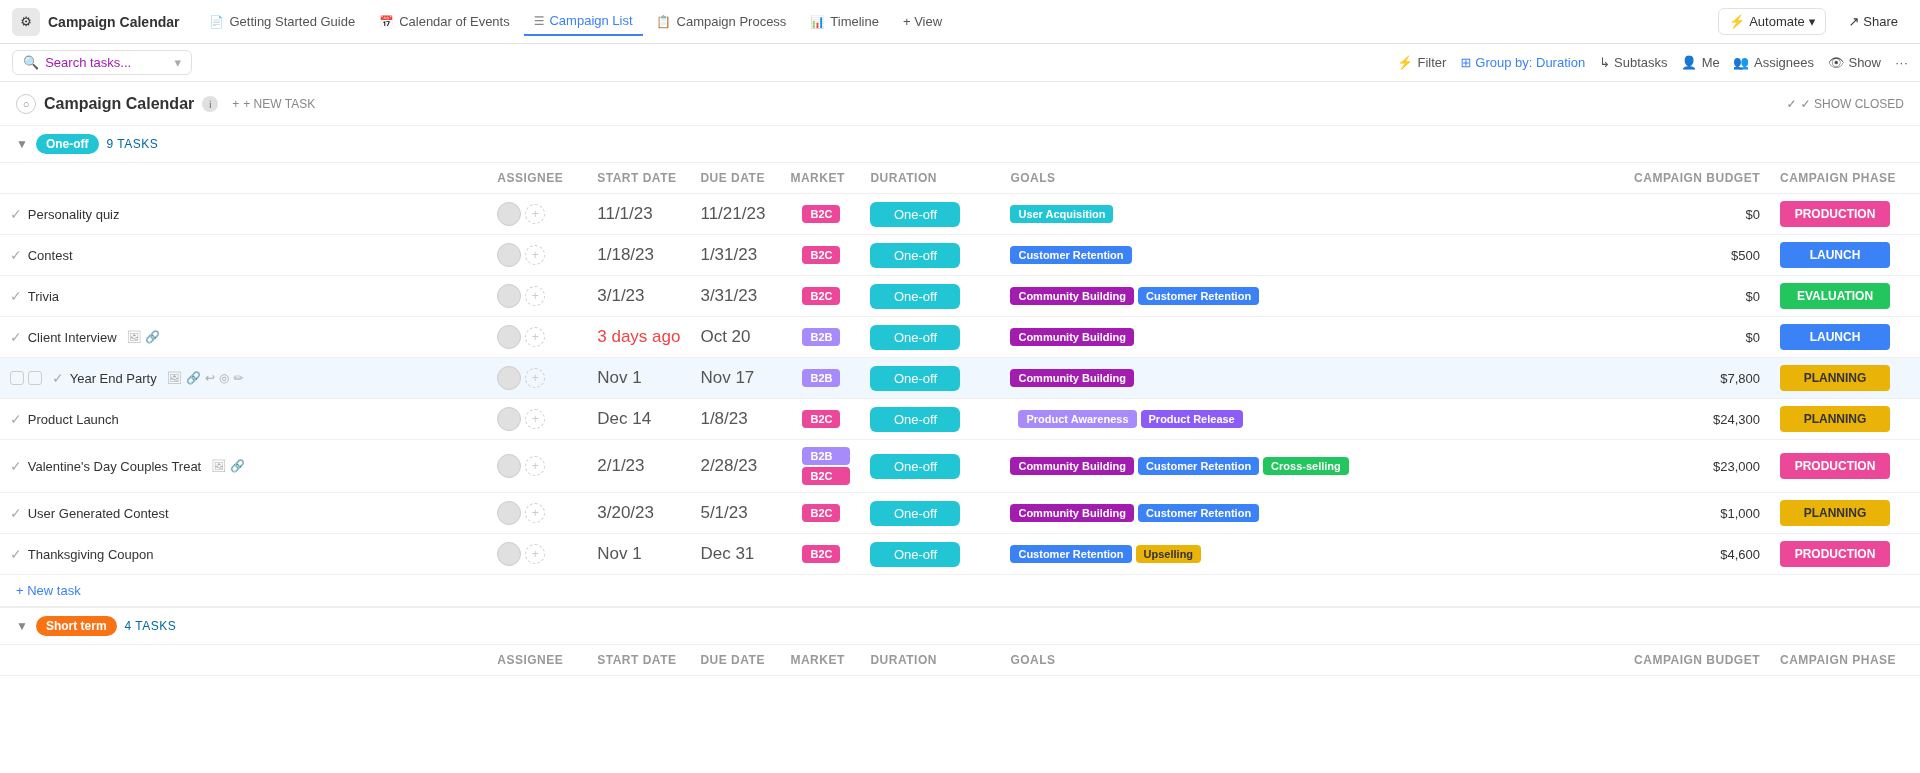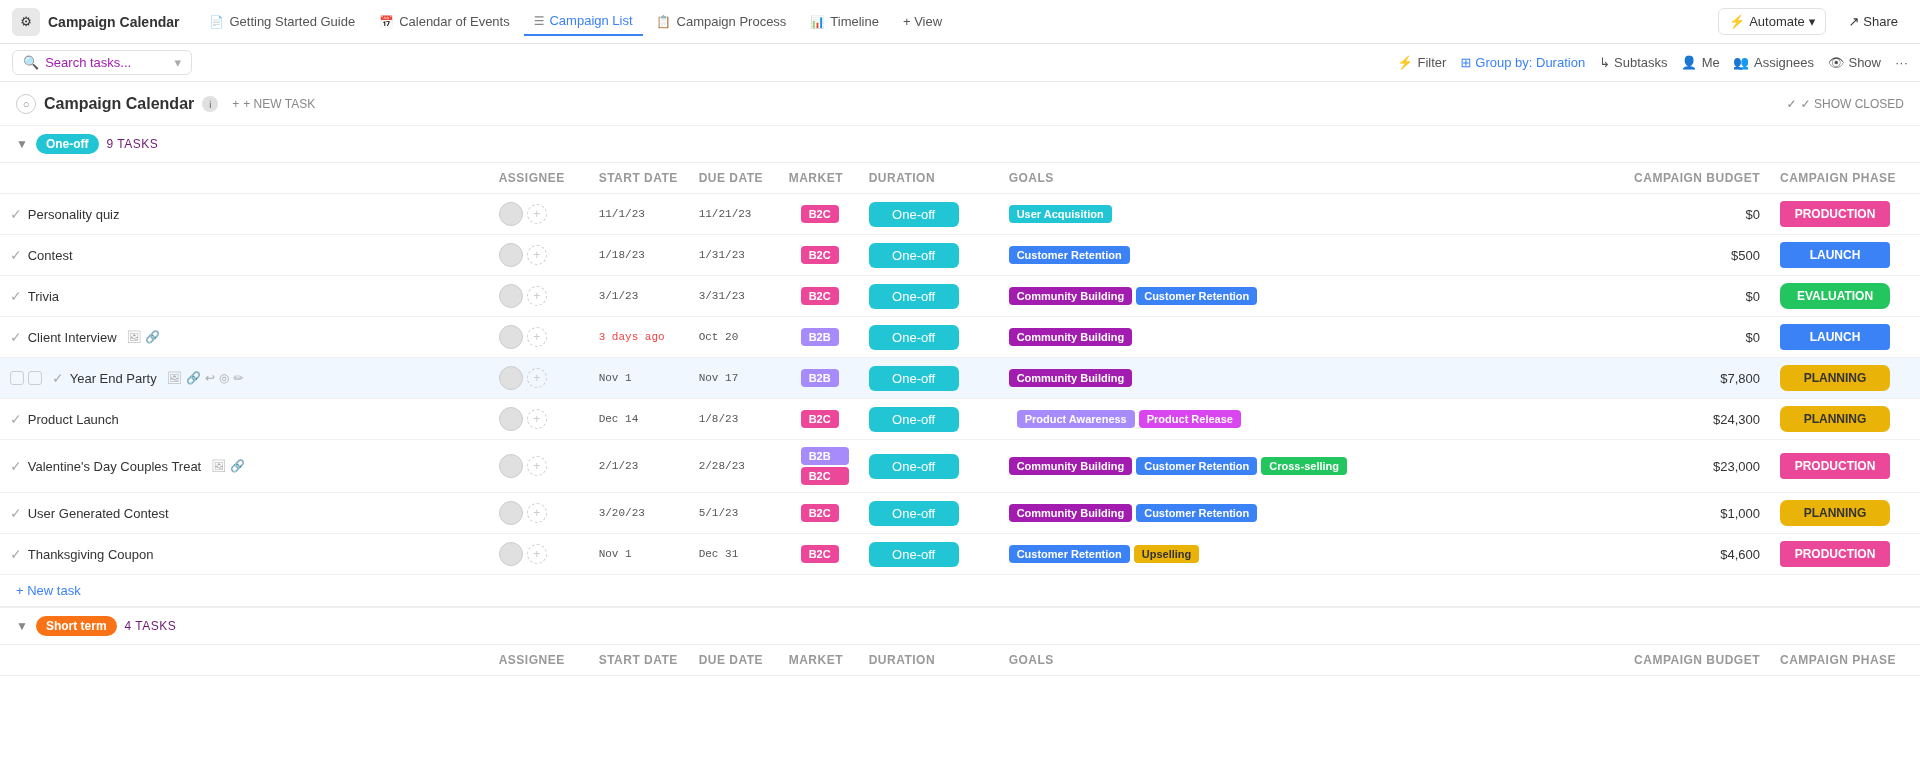--- a/index.html
+++ b/index.html
@@ -36,66 +36,66 @@
     table { width: 100%; border-collapse: collapse; font-size: 13px; }
     th { font-size: 12px; font-weight: 600; color: #999; text-transform: uppercase; letter-spacing: 0.5px; padding: 8px 10px; border-bottom: 1px solid #eee; text-align: left; white-space: nowrap; background: #fff; }
     td { padding: 7px 10px; border-bottom: 1px solid #f0f0f0; vertical-align: middle; }
 
     
     .group-header { display: flex; align-items: center; gap: 8px; padding: 8px 16px; background: #fff; border-bottom: 1px solid #eee; }
     .group-collapse { cursor: pointer; color: #888; font-size: 12px; }
     .group-badge { padding: 3px 10px; border-radius: 12px; font-size: 12px; font-weight: 600; color: #fff; }
     .group-badge.one-off { background: #22c5d4; }
     .group-badge.short-term { background: #f97316; }
-    .group-task-count { font-size: 12px; color: #701a75; text-transform: uppercase; letter-spacing: 0.5px; }
+    .group-task-count { font-size: 12px; color: #0369a1; text-transform: uppercase; letter-spacing: 0.5px; }
 
     
     .task-name-cell { display: flex; align-items: center; gap: 6px; }
     .check-icon { color: #aaa; font-size: 14px; cursor: pointer; }
     .task-name { font-size: 13px; color: #333; }
     .task-icons { display: flex; align-items: center; gap: 4px; margin-left: 4px; }
     .task-icon { font-size: 12px; color: #aaa; cursor: pointer; }
 
     
     .assignee-cell { display: flex; align-items: center; gap: 4px; }
     .avatar-circle { width: 24px; height: 24px; border-radius: 50%; background: #e0e0e0; border: 1px solid #ccc; display: flex; align-items: center; justify-content: center; font-size: 10px; color: #888; }
     .avatar-plus { width: 20px; height: 20px; border-radius: 50%; border: 1px dashed #ccc; display: flex; align-items: center; justify-content: center; font-size: 12px; color: #ccc; cursor: pointer; }
 
     
-    .date-cell { color: #555; font-size: 11px; white-space: nowrap; font-family: Liberation Mono, monospace; }
+    .date-cell { color: #555; font-size: 17px; white-space: nowrap; }
 
     
     .market-badge { padding: 3px 8px; border-radius: 4px; font-size: 11px; font-weight: 700; color: #fff; display: inline-block; margin-left: 12px; }
     .market-b2c { background: #ec4899; }
     .market-b2b { background: #a78bfa; }
 
     
     .duration-badge { padding: 5px 14px; border-radius: 6px; font-size: 13px; font-weight: 500; color: #fff; display: inline-block; text-align: center; min-width: 90px; }
     .duration-one-off { background: #22c5d4; }
 
     
     .goals-cell { display: flex; flex-wrap: wrap; gap: 4px; }
     .goal-badge { padding: 3px 8px; border-radius: 4px; font-size: 11px; font-weight: 600; color: #fff; white-space: nowrap; }
     .goal-user-acq { background: #22c5d4; }
     .goal-cust-ret { background: #3b82f6; }
     .goal-comm-build { background: #a21caf; }
     .goal-prod-aware { background: #a78bfa; margin-left: 8px; }
-    .goal-prod-release { background: #d946ef; }
+    .goal-prod-release { background: #8b5cf6; }
     .goal-cross-sell { background: #22c55e; }
     .goal-upselling { background: #eab308; color: #333; }
 
     
     .budget-cell { text-align: right; color: #333; white-space: nowrap; }
 
     
     .phase-badge { padding: 6px 12px; border-radius: 4px; font-size: 12px; font-weight: 700; color: #fff; display: inline-block; text-align: center; min-width: 110px; }
     .phase-production { background: #ec4899; }
     .phase-launch { background: #3b82f6; }
-    .phase-evaluation { background: #22c55e; border-radius: 8px; }
-    .phase-planning { background: #eab308; color: #333; border-radius: 7px; }
+    .phase-evaluation { background: #22c55e; }
+    .phase-planning { background: #eab308; color: #333; }
 
     
     .new-task-row td { color: #3b82f6; font-size: 13px; cursor: pointer; padding: 8px 16px; }
 
     
     .col-task { min-width: 280px; }
     .col-assignee { width: 100px; }
     .col-start { width: 100px; }
     .col-due { width: 90px; }
     .col-market { width: 80px; }

